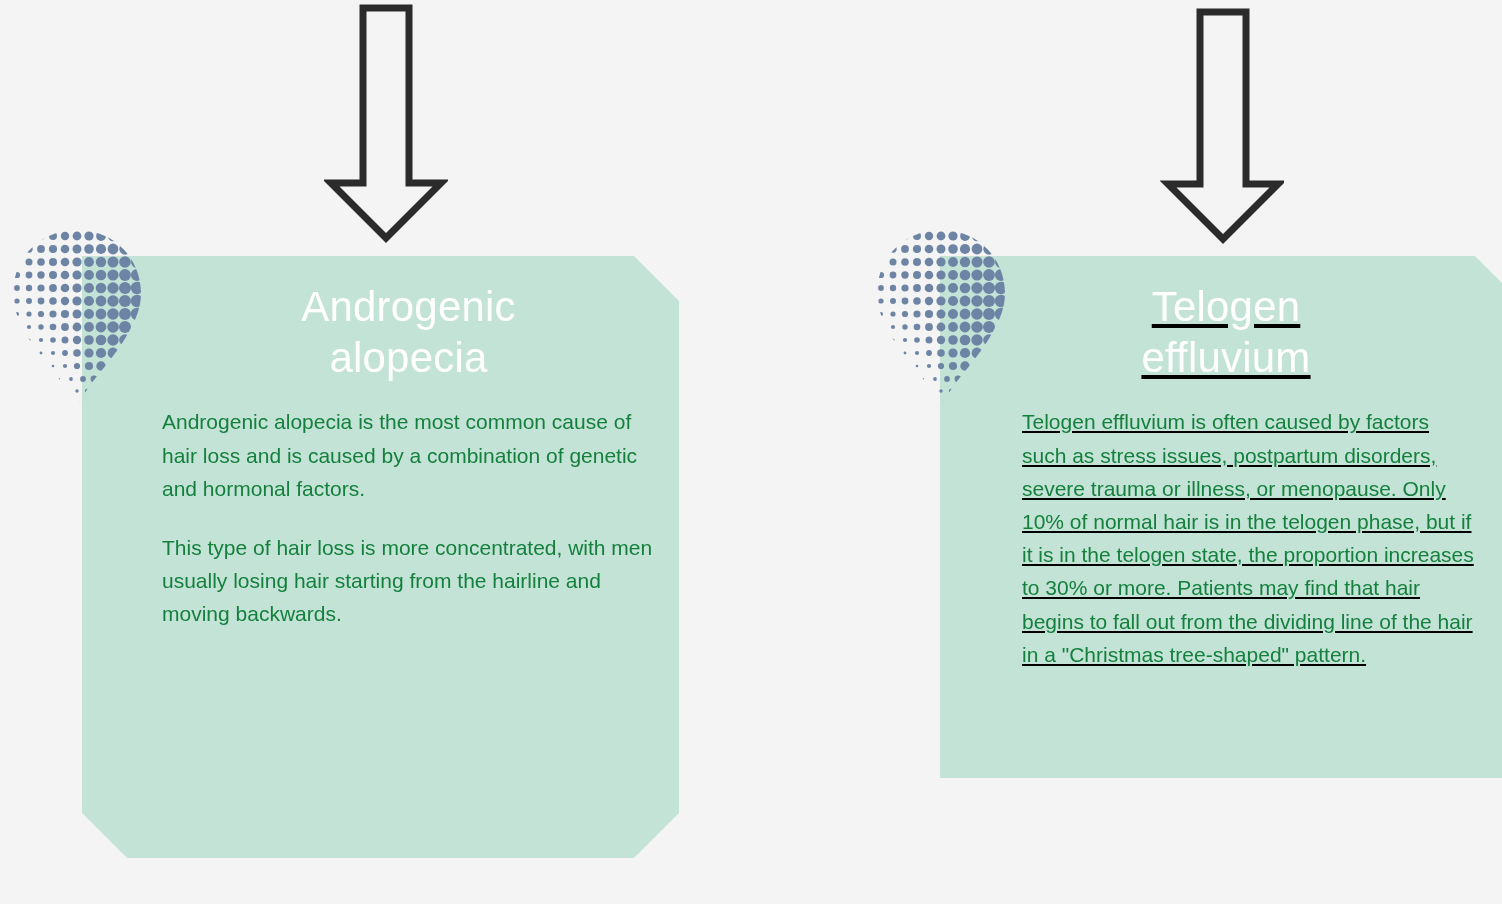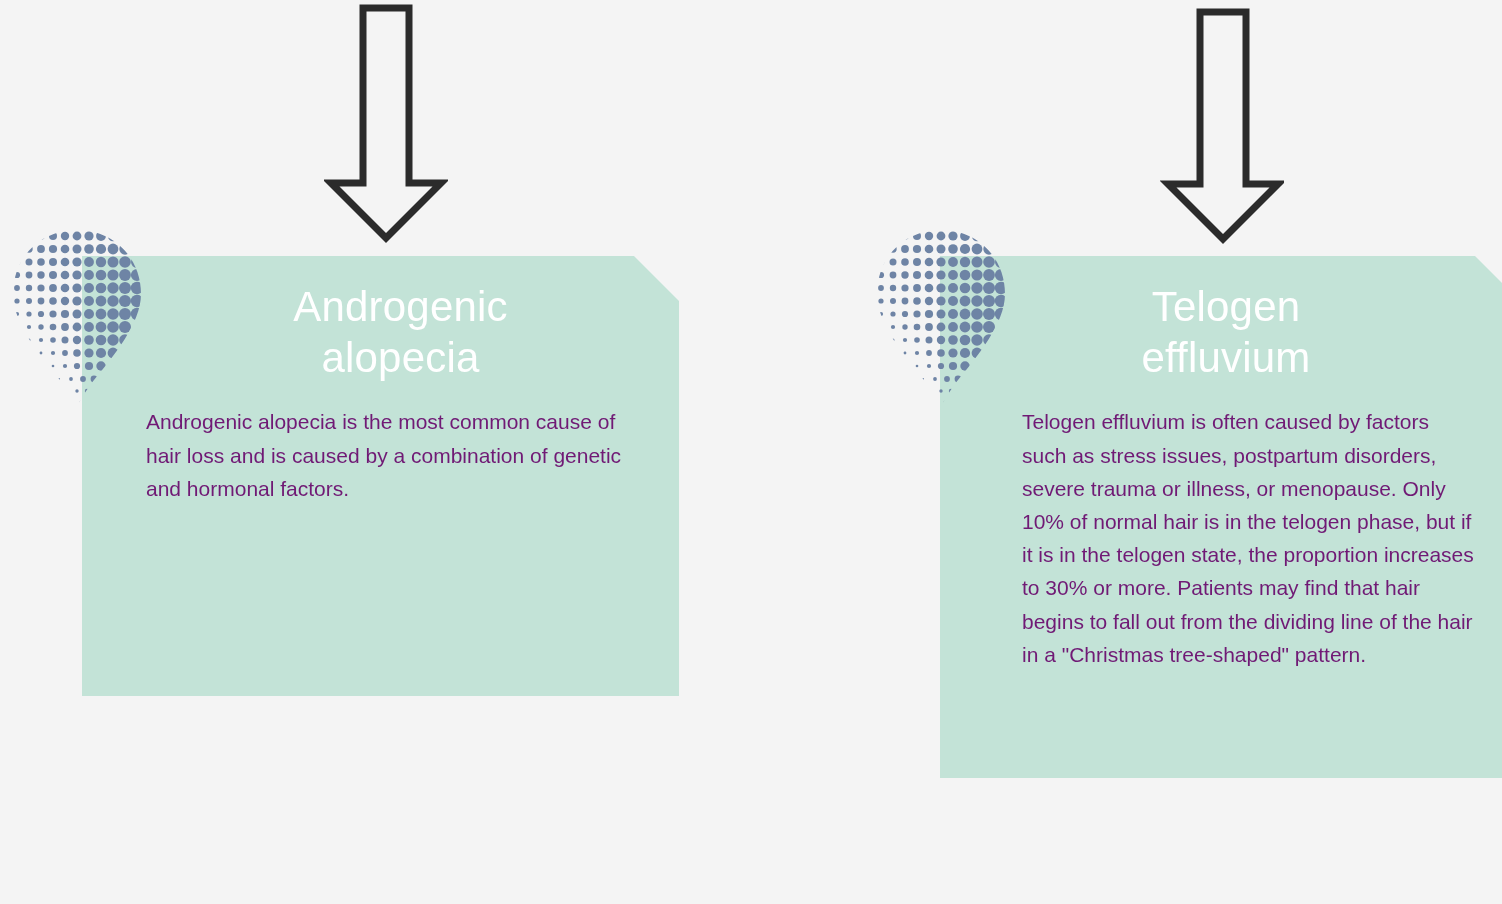--- a/index.html
+++ b/index.html
@@ -41,46 +41,48 @@
   .card {
     position: absolute;
     background: #c3e3d7;
     z-index: 2;
     box-sizing: border-box;
   }
   .card-1 {
     left: 82px;
     top: 256px;
     width: 597px;
-    height: 440px;
+    height: 602px;
     clip-path: polygon(
       0px 0px,
       552px 0px,
       597px 45px,
       597px 557px,
       552px 602px,
       45px 602px,
       0px 557px
     );
+    padding-left: 16px;
   }
   .card-2 {
     left: 940px;
     top: 256px;
     width: 562px;
     height: 522px;
     clip-path: polygon(
       0px 0px,
       535px 0px,
       562px 27px,
       562px 616px,
       1000px 616px,
       1000px 616px,
       50px 616px,
       0px 566px
     );
+    text-decoration: underline;
   }
 
   .card-title {
     color: #ffffff;
     font-weight: 300;
     text-align: center;
     line-height: 1.22;
     letter-spacing: 0.2px;
     white-space: pre-line;
   }
@@ -89,21 +91,21 @@
     margin: 25px 0 0 0;
     padding: 0 20px 0 60px;
   }
   .card-2 .card-title {
     font-size: 42px;
     margin: 25px 0 0 0;
     padding: 0 30px 0 40px;
   }
 
   .card-body {
-    color: #701a75;
+    color: #15803d;
     font-size: 21px;
     line-height: 1.58;
   }
   .card-1 .card-body {
     padding: 22px 26px 0 64px;
   }
   .card-2 .card-body {
     padding: 22px 26px 0 38px;
     margin-left: 44px;
   }
@@ -413,20 +415,21 @@
           <circle cx="73" cy="174" r="1.3"></circle>
       </g>
     </svg>
   </div>
 
   <div class="card card-1">
     <h2 class="card-title">Androgenic
 alopecia</h2>
     <div class="card-body">
       <p>Androgenic alopecia is the most common cause of hair loss and is caused by a combination of genetic and hormonal factors.</p>
+      <p>This type of hair loss is more concentrated, with men usually losing hair starting from the hairline and moving backwards.</p>
     </div>
   </div>
 
   <div class="card card-2">
     <h2 class="card-title">Telogen
 effluvium</h2>
     <div class="card-body">
       <p>Telogen effluvium is often caused by factors such as stress issues, postpartum disorders, severe trauma or illness, or menopause. Only 10% of normal hair is in the telogen phase, but if it is in the telogen state, the proportion increases to 30% or more. Patients may find that hair begins to fall out from the dividing line of the hair in a "Christmas tree-shaped" pattern.</p>
     </div>
   </div>

